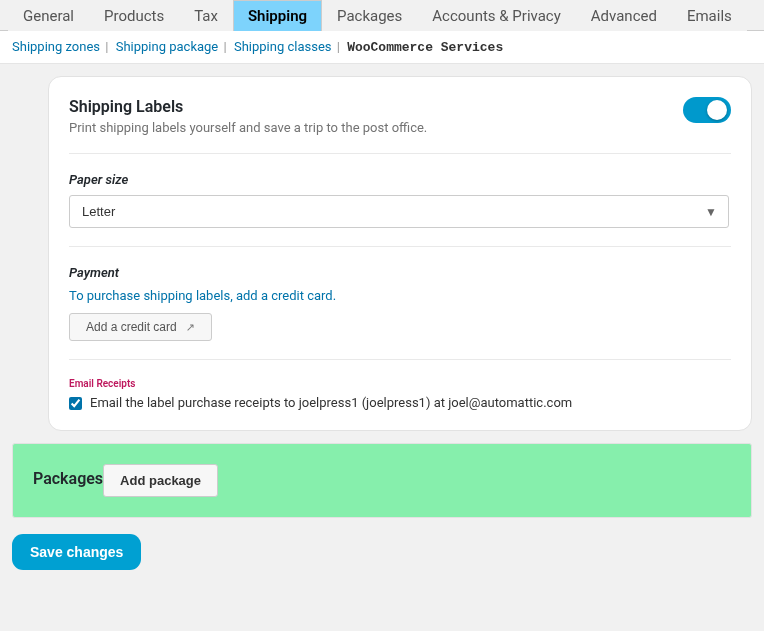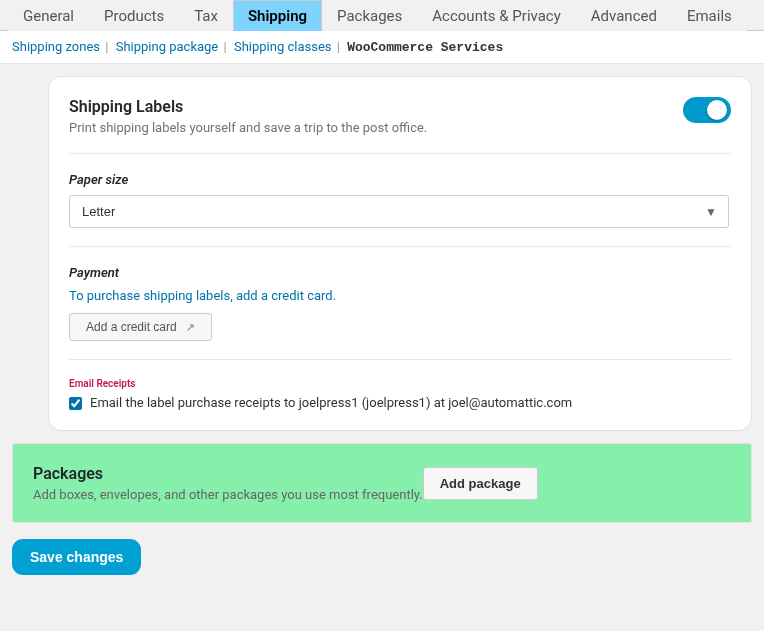--- a/index.html
+++ b/index.html
@@ -319,21 +319,20 @@
         <input type="checkbox" checked="" id="email-receipt-check" style="">
         <label for="email-receipt-check">Email the label purchase receipts to joelpress1 (joelpress1) at joel@automattic.com</label>
       </div>
     </div>
   </div>
 
   
   <div class="packages-card">
     <div class="packages-left">
       <div class="packages-title">Packages</div>
-      <div class="packages-desc">Add boxes, envelopes, and other packages you use most frequently.</div>
     </div>
     <button class="btn-add-package">Add package</button>
   </div>
 
   
   <button class="save-btn">Save changes</button>
 
 </div>
 
 </body></html>

